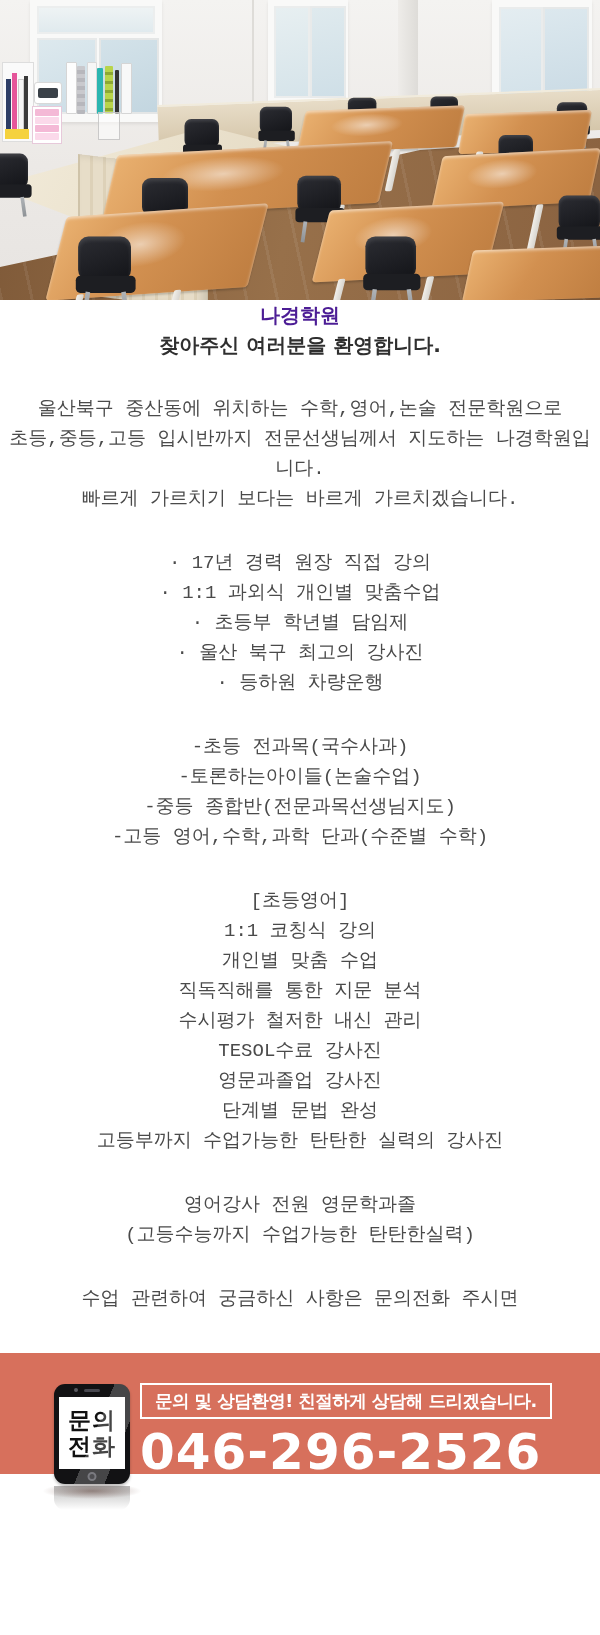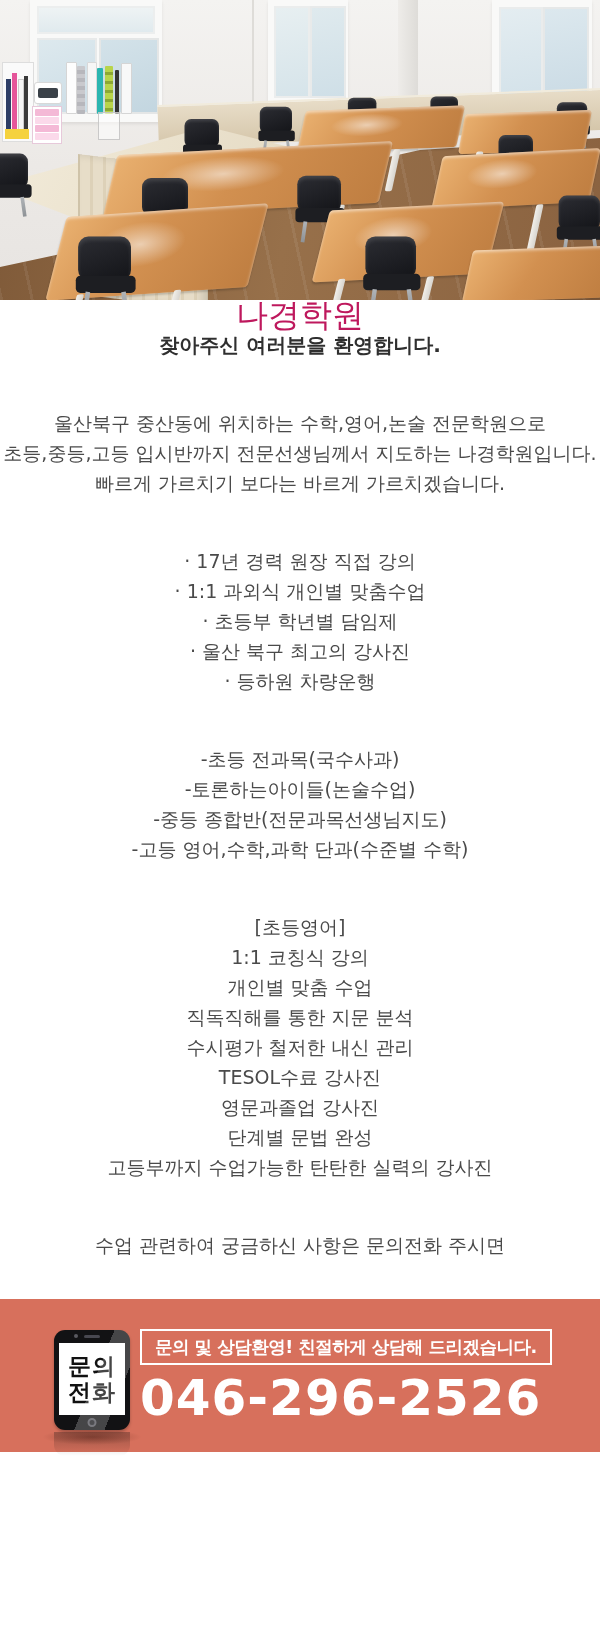--- a/index.html
+++ b/index.html
@@ -69,26 +69,26 @@
   .chair .back{position:absolute;left:0;top:0;width:46px;height:38px;border-radius:9px;
        background:linear-gradient(160deg,#2c2d33,#131418);box-shadow:inset 0 3px 4px rgba(255,255,255,.12);}
   .chair .seat{position:absolute;left:-2px;top:34px;width:52px;height:15px;background:#1d1e22;border-radius:4px;}
   .chair .cl,.chair .cr{position:absolute;top:48px;width:4px;height:22px;background:linear-gradient(#b0b4b8,#8e9296);}
   .chair .cl{left:5px;transform:rotate(8deg);}
   .chair .cr{right:9px;transform:rotate(-8deg);}
 
   
   .content{text-align:center;color:#4a4a4a;font-size:19px;}
   .content p{margin:0;line-height:30px;}
-  .title{margin:50px 0 0;font-size:32px;line-height:34px;font-weight:normal;color:#be185d;}
+  .title{margin:50px 0 0;font-size:20px;line-height:34px;font-weight:bold;color:#4c1d95;}
   .subtitle{margin:4px 0 0;font-size:20px;line-height:30px;font-weight:bold;color:#2f2f2f;}
-  .block{margin-top:48px;}
+  .block{margin-top:34px;font-family:Liberation Mono, monospace;}
 
   
-  .banner{position:relative;height:153px;background:#d7705c;margin-top:39px;}
+  .banner{position:relative;height:121px;background:#d7705c;margin-top:39px;}
   .phone{position:absolute;left:54px;top:31px;width:76px;height:100px;background:#121214;
          border-radius:11px;box-shadow:0 2px 3px rgba(0,0,0,.25);z-index:2;}
   .phone .screen{position:absolute;left:5px;right:5px;top:13px;bottom:15px;background:#fff;
          display:flex;flex-direction:column;justify-content:center;}
   .phone .screen span{font-weight:800;font-size:23px;line-height:26px;color:#111;text-align:center;letter-spacing:1px;}
   .phone .cam{position:absolute;top:4px;left:20px;width:4px;height:4px;border-radius:50%;background:#5a5a60;}
   .phone .speaker{position:absolute;top:5px;left:30px;width:16px;height:3px;border-radius:2px;background:#484850;}
   .phone .home{position:absolute;bottom:3px;left:50%;transform:translateX(-50%);width:9px;height:9px;
          border:2px solid #55555c;border-radius:50%;background:#1c1c20;box-sizing:border-box;}
   .phone .glare{position:absolute;inset:0;border-radius:11px;
@@ -299,20 +299,24 @@
       <p>1:1 코칭식 강의</p>
       <p>개인별 맞춤 수업</p>
       <p>직독직해를 통한 지문 분석</p>
       <p>수시평가 철저한 내신 관리</p>
       <p>TESOL수료 강사진</p>
       <p>영문과졸업 강사진</p>
       <p>단계별 문법 완성</p>
       <p>고등부까지 수업가능한 탄탄한 실력의 강사진</p>
     </div>
 
+    <div class="block">
+      <p>영어강사 전원 영문학과졸</p>
+      <p>(고등수능까지 수업가능한 탄탄한실력)</p>
+    </div>
 
     <div class="block">
       <p>수업 관련하여 궁금하신 사항은 문의전화 주시면</p>
     </div>
   </div>
 
   <div class="banner">
     <div class="phone-shadow"></div>
     <div class="phone-reflection"></div>
     <div class="phone">

